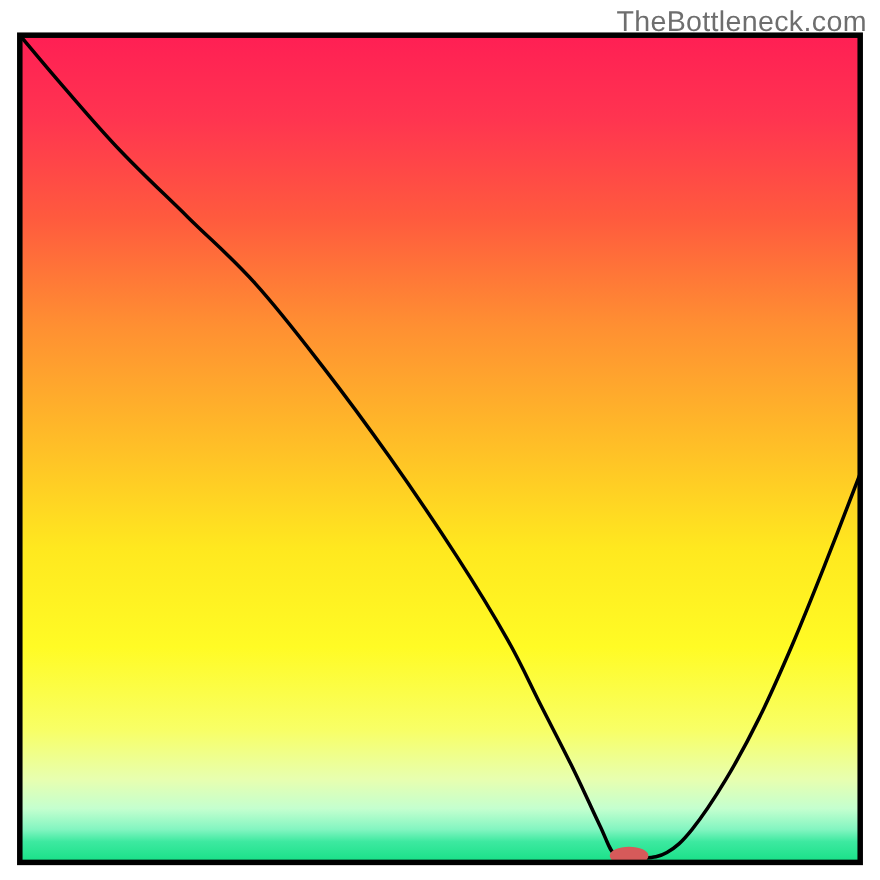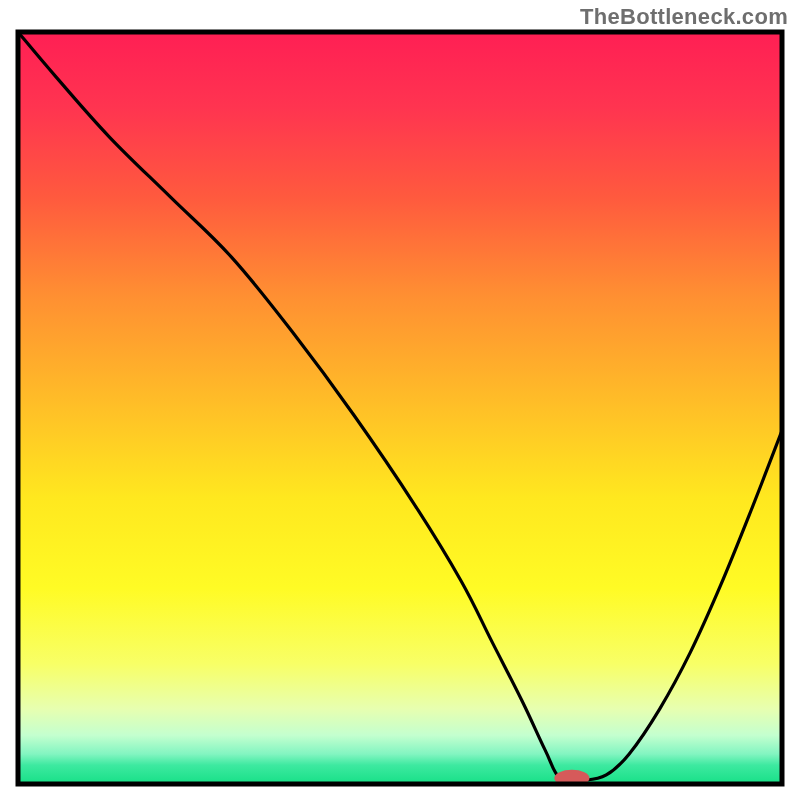--- a/index.html
+++ b/index.html
@@ -13,22 +13,22 @@
   .chart-container {
     position: relative;
     width: 800px;
     height: 800px;
   }
   .watermark {
     position: absolute;
     top: 4px;
     right: 12px;
     font-family: Arial, Helvetica, sans-serif;
-    font-size: 22px;
-    font-weight: 700;
+    font-size: 26px;
+    font-weight: 400;
     color: #6e6e6e;
     letter-spacing: 0.3px;
   }
   svg {
     display: block;
   }
 </style>
 </head>
 <body>
 

